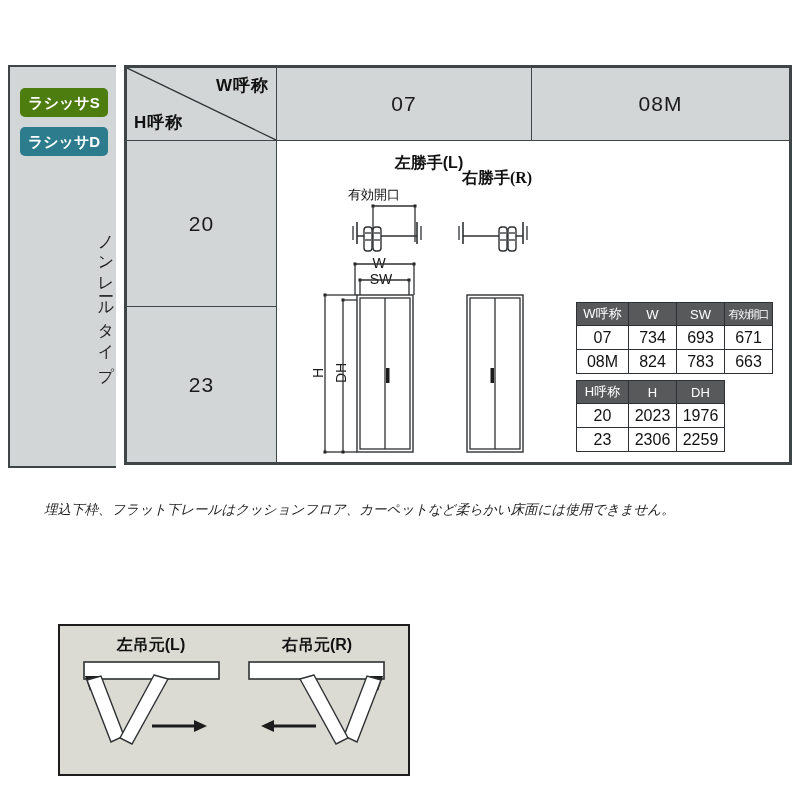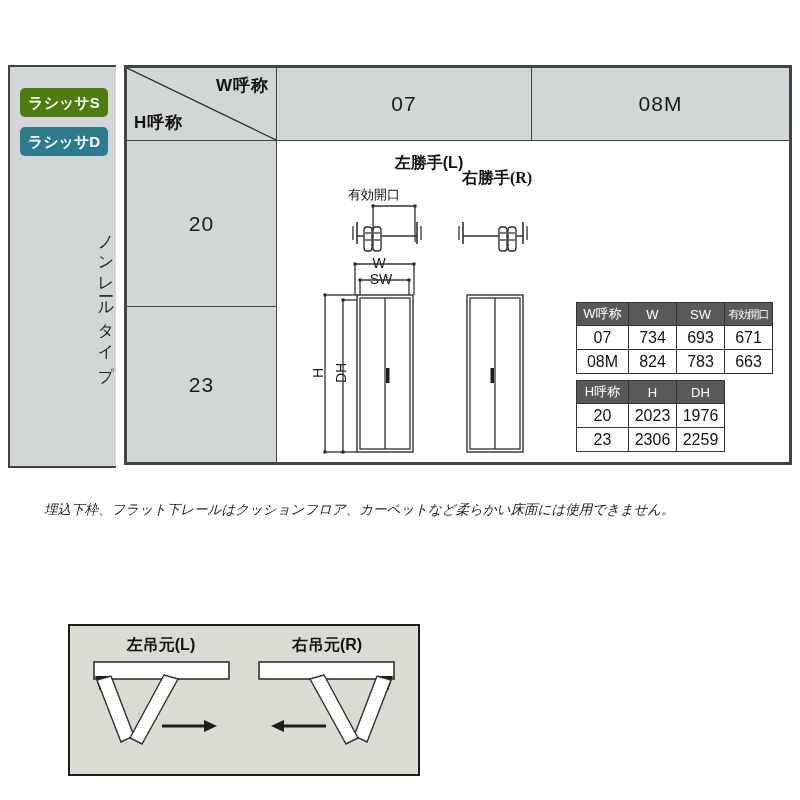--- a/index.html
+++ b/index.html
@@ -56,21 +56,21 @@
   #h-table{left:576px;top:380px;}
   .cw0{width:47px;} .cw1{width:43px;} .cw2{width:43px;} .cw3{width:43px;}
 
   
   #notes{left:27px;top:500px;width:740px;font-size:13.5px;line-height:20px;color:#1c1c1c;}
   .note-marker{color:#bf4342;}
   .note-indent{padding-left:17px;font-style:italic;}
 
   
   #hang-title{left:53px;top:586px;font-size:25px;font-weight:bold;color:#111;letter-spacing:1px;}
-  #hang-box{left:68px;top:624px;width:352px;height:152px;background:#dbdbd3;border:2px solid #1d1d1d;}
+  #hang-box{left:58px;top:624px;width:352px;height:152px;background:#dbdbd3;border:2px solid #1d1d1d;}
   .hang-label{position:absolute;top:9px;transform:translateX(-50%);font-size:16px;font-weight:600;color:#111;white-space:nowrap;}
   #hang-left-label{left:91px;}
   #hang-right-label{left:257px;}
 </style>
 </head>
 <body>
 
 <div id="stage">
 
   <div id="sidebar" class="abs">

